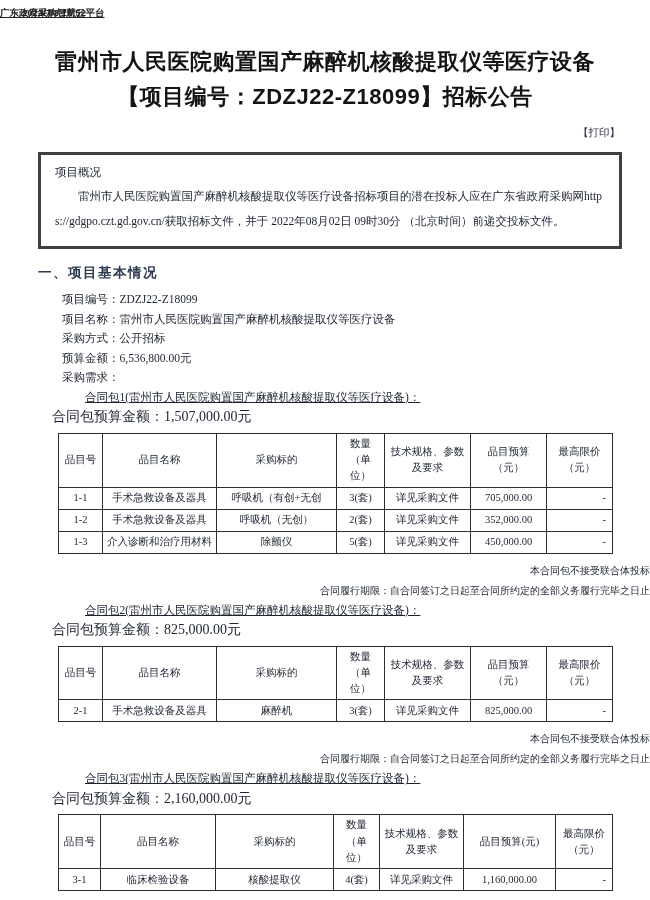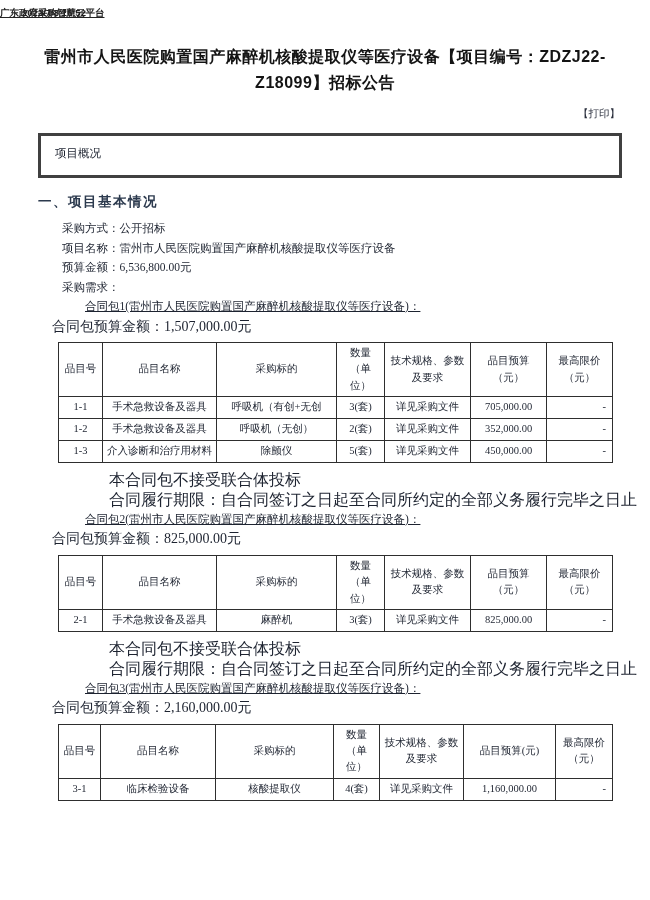--- a/index.html
+++ b/index.html
@@ -20,21 +20,21 @@
     color: #222222;
     text-decoration: underline;
   }
   .topbar .ts { position: absolute; left: 22px; top: 7px; }
   .topbar .platform { }
   .doc-title {
     margin: 22px 42px 7px;
     text-align: center;
     font-family: "Liberation Sans", "DejaVu Sans", sans-serif;
     font-weight: 700;
-    font-size: 16px;
+    font-size: 22px;
     line-height: 1.6;
     color: #141414;
     letter-spacing: 0.5px;
   }
   .print-row {
     text-align: right;
     margin: 12px 30px 0 0;
     font-size: 10.5px;
   }
   .print-btn { color: #2a2f3d; cursor: pointer; }
@@ -55,21 +55,21 @@
     margin: 15px 0 0 38px;
     font-size: 13.5px;
     font-weight: 700;
     color: #2c3a4e;
     letter-spacing: 1.5px;
   }
   .info-list { margin: 8px 0 0 62px; font-size: 11.5px; }
   .info-line { line-height: 19.5px; }
   .pkg-title { margin-left: 85px; font-size: 11.5px; line-height: 19.5px; text-decoration: underline; }
   .pkg-budget { margin-left: 52px; font-size: 14px; line-height: 19.5px; }
-  .note-line { margin-left: 109px; font-size: 16px; line-height: 20px; }
+  .note-line { margin-left: 85px; font-size: 10px; line-height: 20px; text-align: right; }
   table.items-table {
     border-collapse: collapse;
     table-layout: fixed;
     width: 554px;
     margin: 6px 0 7px 58px;
     font-size: 10.5px;
     color: #1d2330;
   }
   .items-table th, .items-table td {
     border: 1px solid #2e2e2e;
@@ -93,27 +93,29 @@
 </div>
 
 <h1 class="doc-title">雷州市人民医院购置国产麻醉机核酸提取仪等医疗设备【项目编号：ZDZJ22-Z18099】招标公告</h1>
 
 <div class="print-row">
   <span class="print-btn">【打印】</span>
 </div>
 
 <div class="overview-box">
   <div class="overview-label">项目概况</div>
+  <p class="overview-text">雷州市人民医院购置国产麻醉机核酸提取仪等医疗设备招标项目的潜在投标人应在广东省政府采购网https://gdgpo.czt.gd.gov.cn/获取招标文件，并于 2022年08月02日 09时30分 （北京时间）前递交投标文件。</p>
 </div>
 
 <div class="section-heading">一、项目基本情况</div>
 
 <div class="info-list">
+  <div class="info-line"><span>项目编号：</span><span>ZDZJ22-Z18099</span></div>
+  <div class="info-line"><span>项目名称：</span><span>雷州市人民医院购置国产麻醉机核酸提取仪等医疗设备</span></div>
   <div class="info-line"><span>采购方式：</span><span>公开招标</span></div>
-  <div class="info-line"><span>项目名称：</span><span>雷州市人民医院购置国产麻醉机核酸提取仪等医疗设备</span></div>
   <div class="info-line"><span>预算金额：</span><span>6,536,800.00元</span></div>
   <div class="info-line"><span>采购需求：</span><span></span></div>
 </div>
 
 <div>
   <div class="pkg-title">合同包1(雷州市人民医院购置国产麻醉机核酸提取仪等医疗设备)：</div>
   <div class="pkg-budget"><span>合同包预算金额：</span><span>1,507,000.00元</span></div>
   <table class="items-table">
     <colgroup>
         <col style="width:44px">

